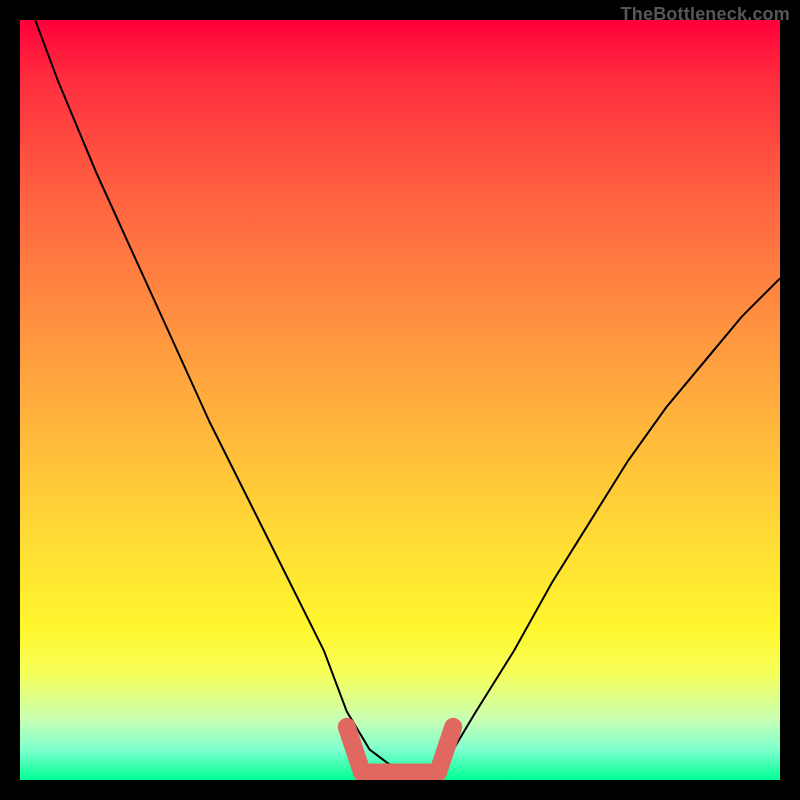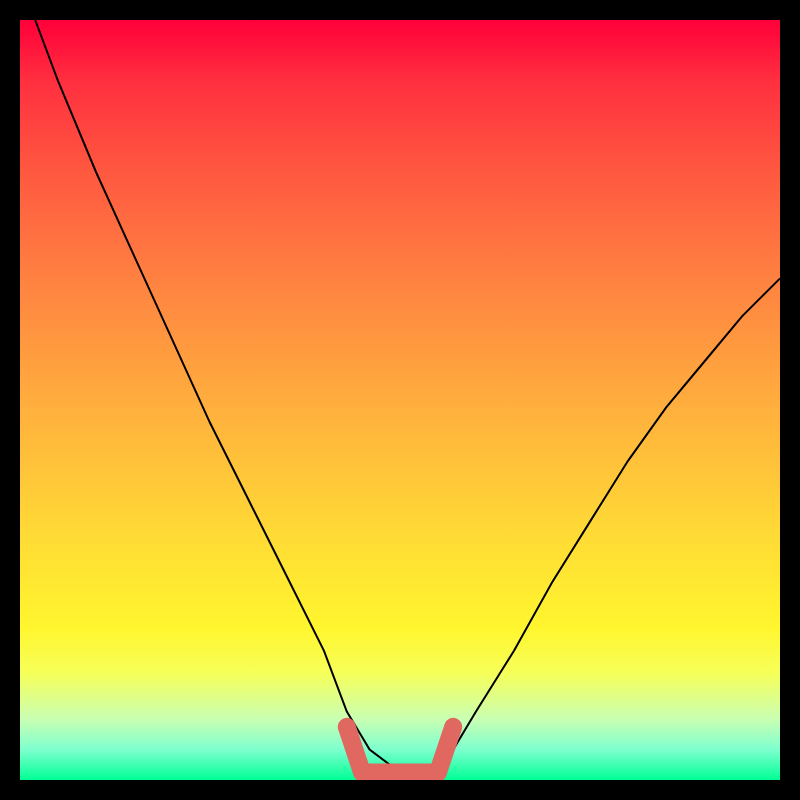--- a/index.html
+++ b/index.html
@@ -70,20 +70,21 @@
     stroke-width: 18;
     stroke-linecap: round;
     stroke-linejoin: round;
   }
 </style>
 </head>
 <body>
 
 <div class="stage">
 
+  <div class="watermark">TheBottleneck.com</div>
 
   <div class="plot-area">
     <div class="gradient-bg"></div>
 
     <svg class="curves" viewBox="0 0 760 760" preserveAspectRatio="none">
       <path class="curve-path" d="M15.2 0.0 L38.0 60.8 L76.0 152.0 L114.0 235.6 L152.0 319.2 L190.0 402.8 L228.0 478.8 L266.0 554.8 L304.0 630.8 L326.8 691.6 L349.6 729.6 L380.0 752.4 L410.4 752.4 L433.2 729.6 L456.0 691.6 L494.0 630.8 L532.0 562.4 L570.0 501.6 L608.0 440.8 L646.0 387.6 L684.0 342.0 L722.0 296.4 L760.0 258.4"></path>
       <path class="marker-path" d="M326.8 706.8 L342.0 752.4 L418.0 752.4 L433.2 706.8"></path>
     </svg>
   </div>
 

